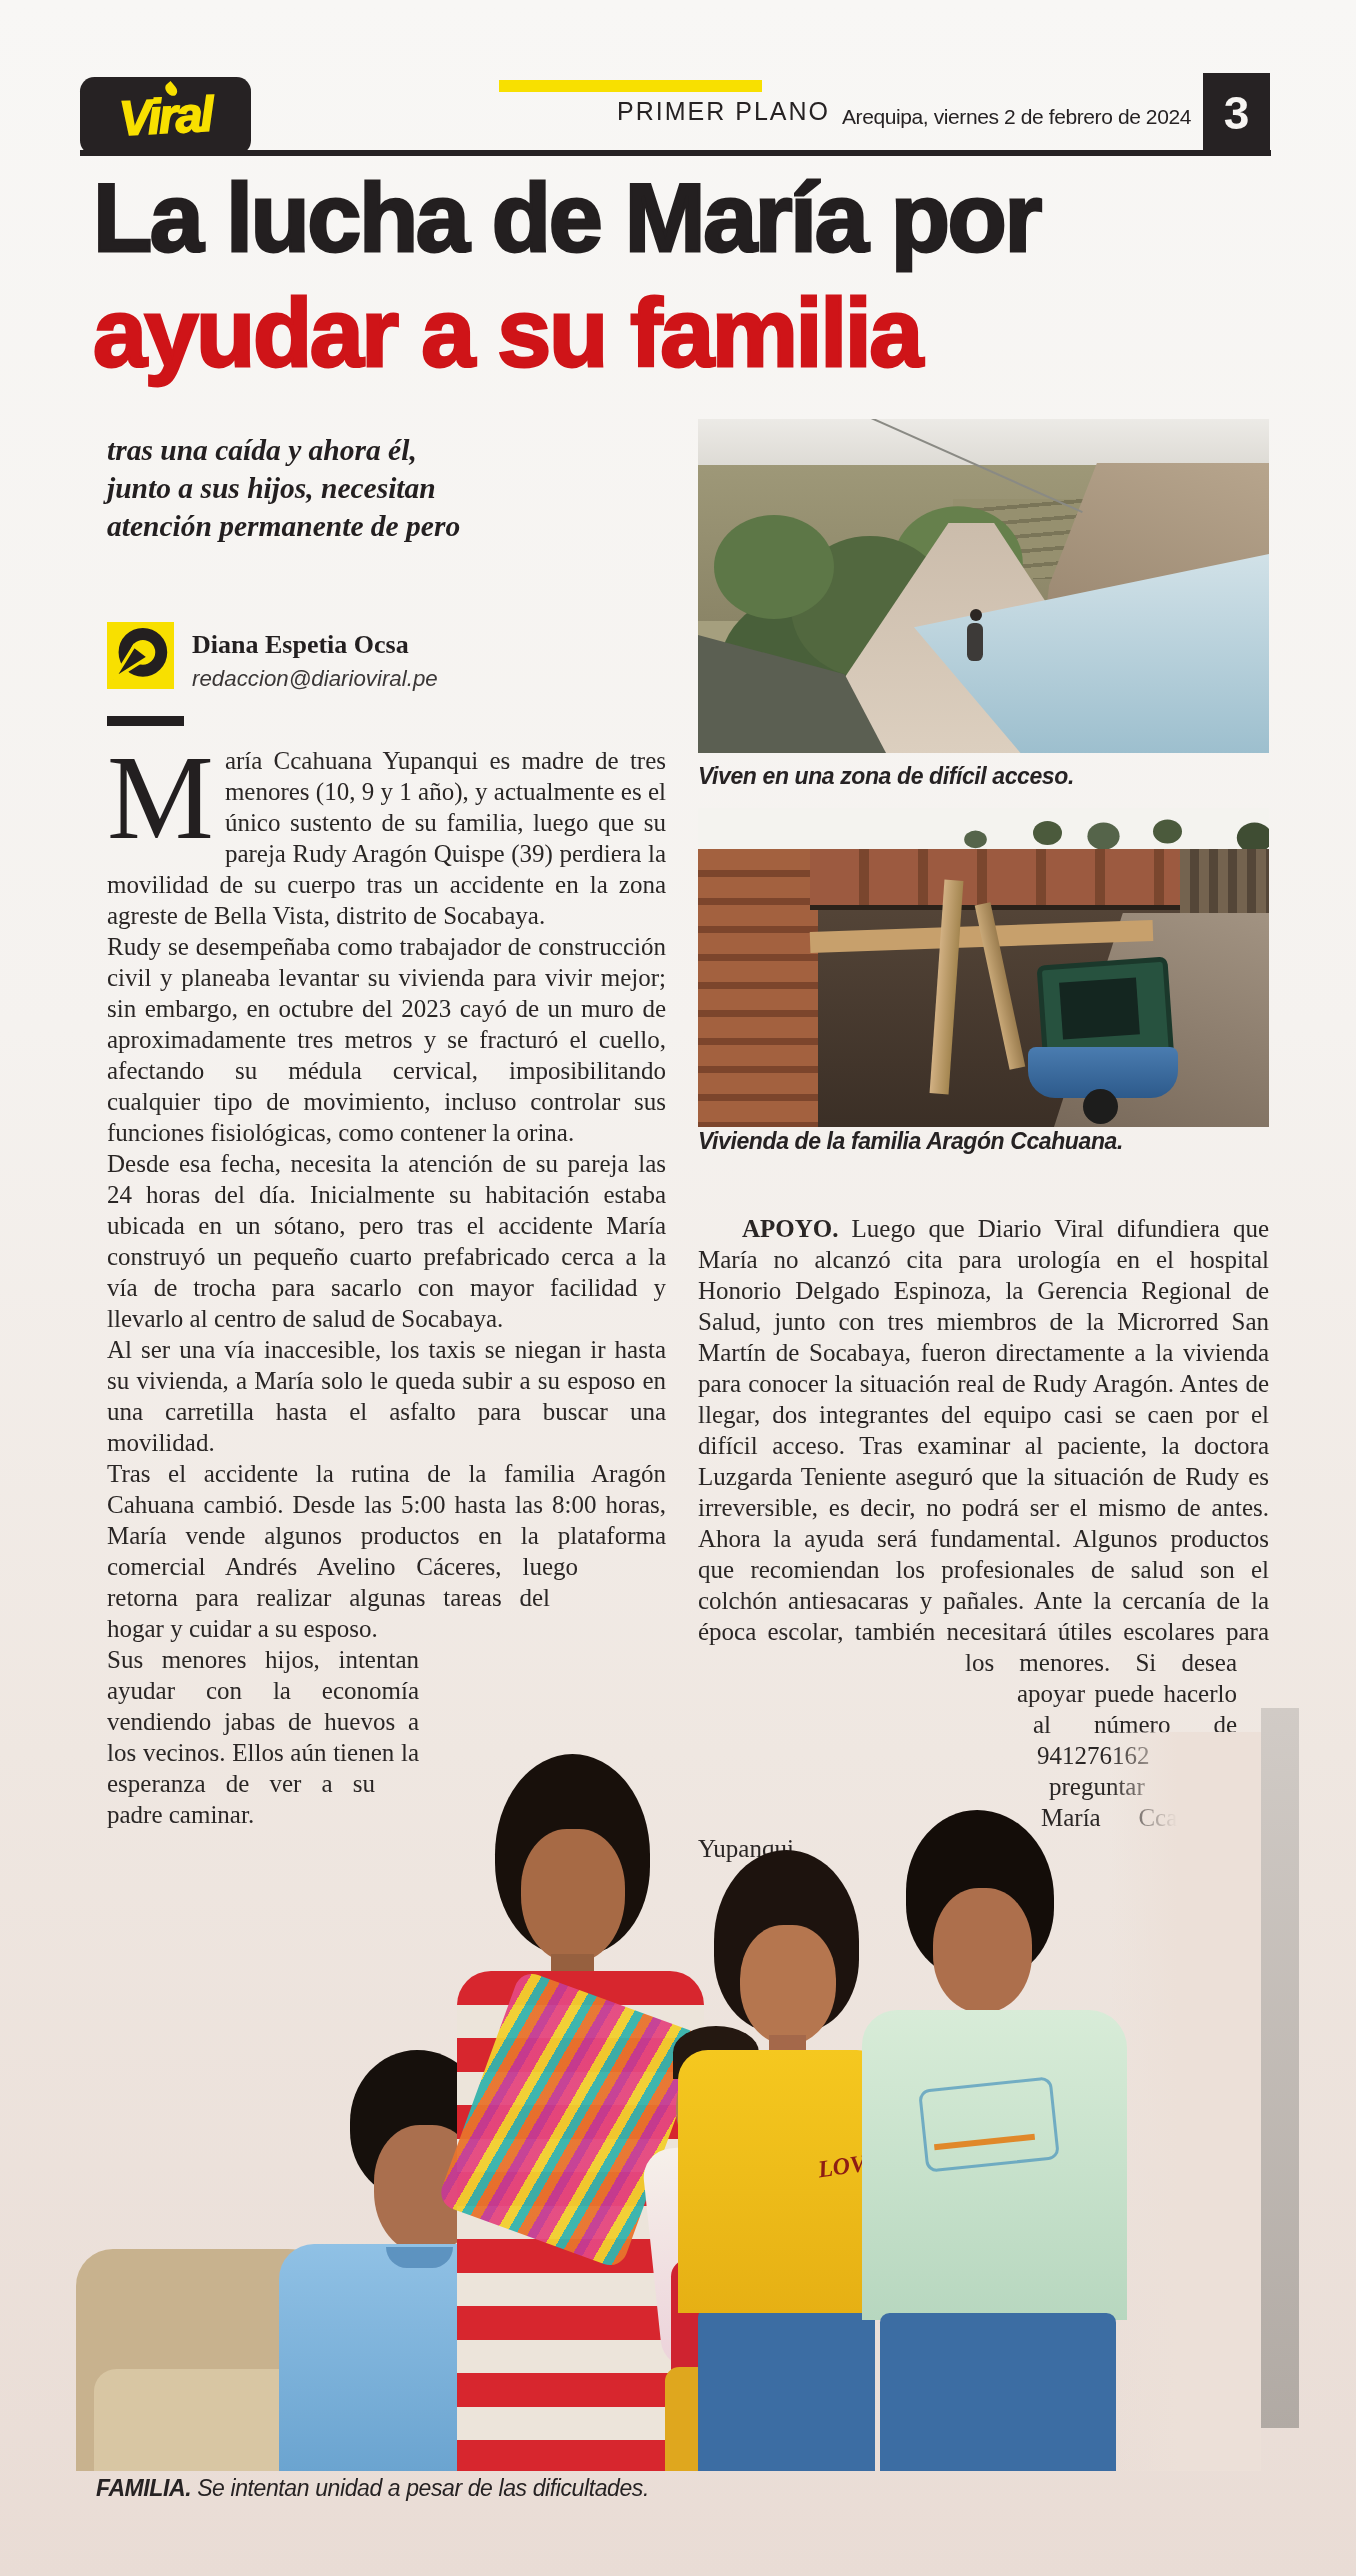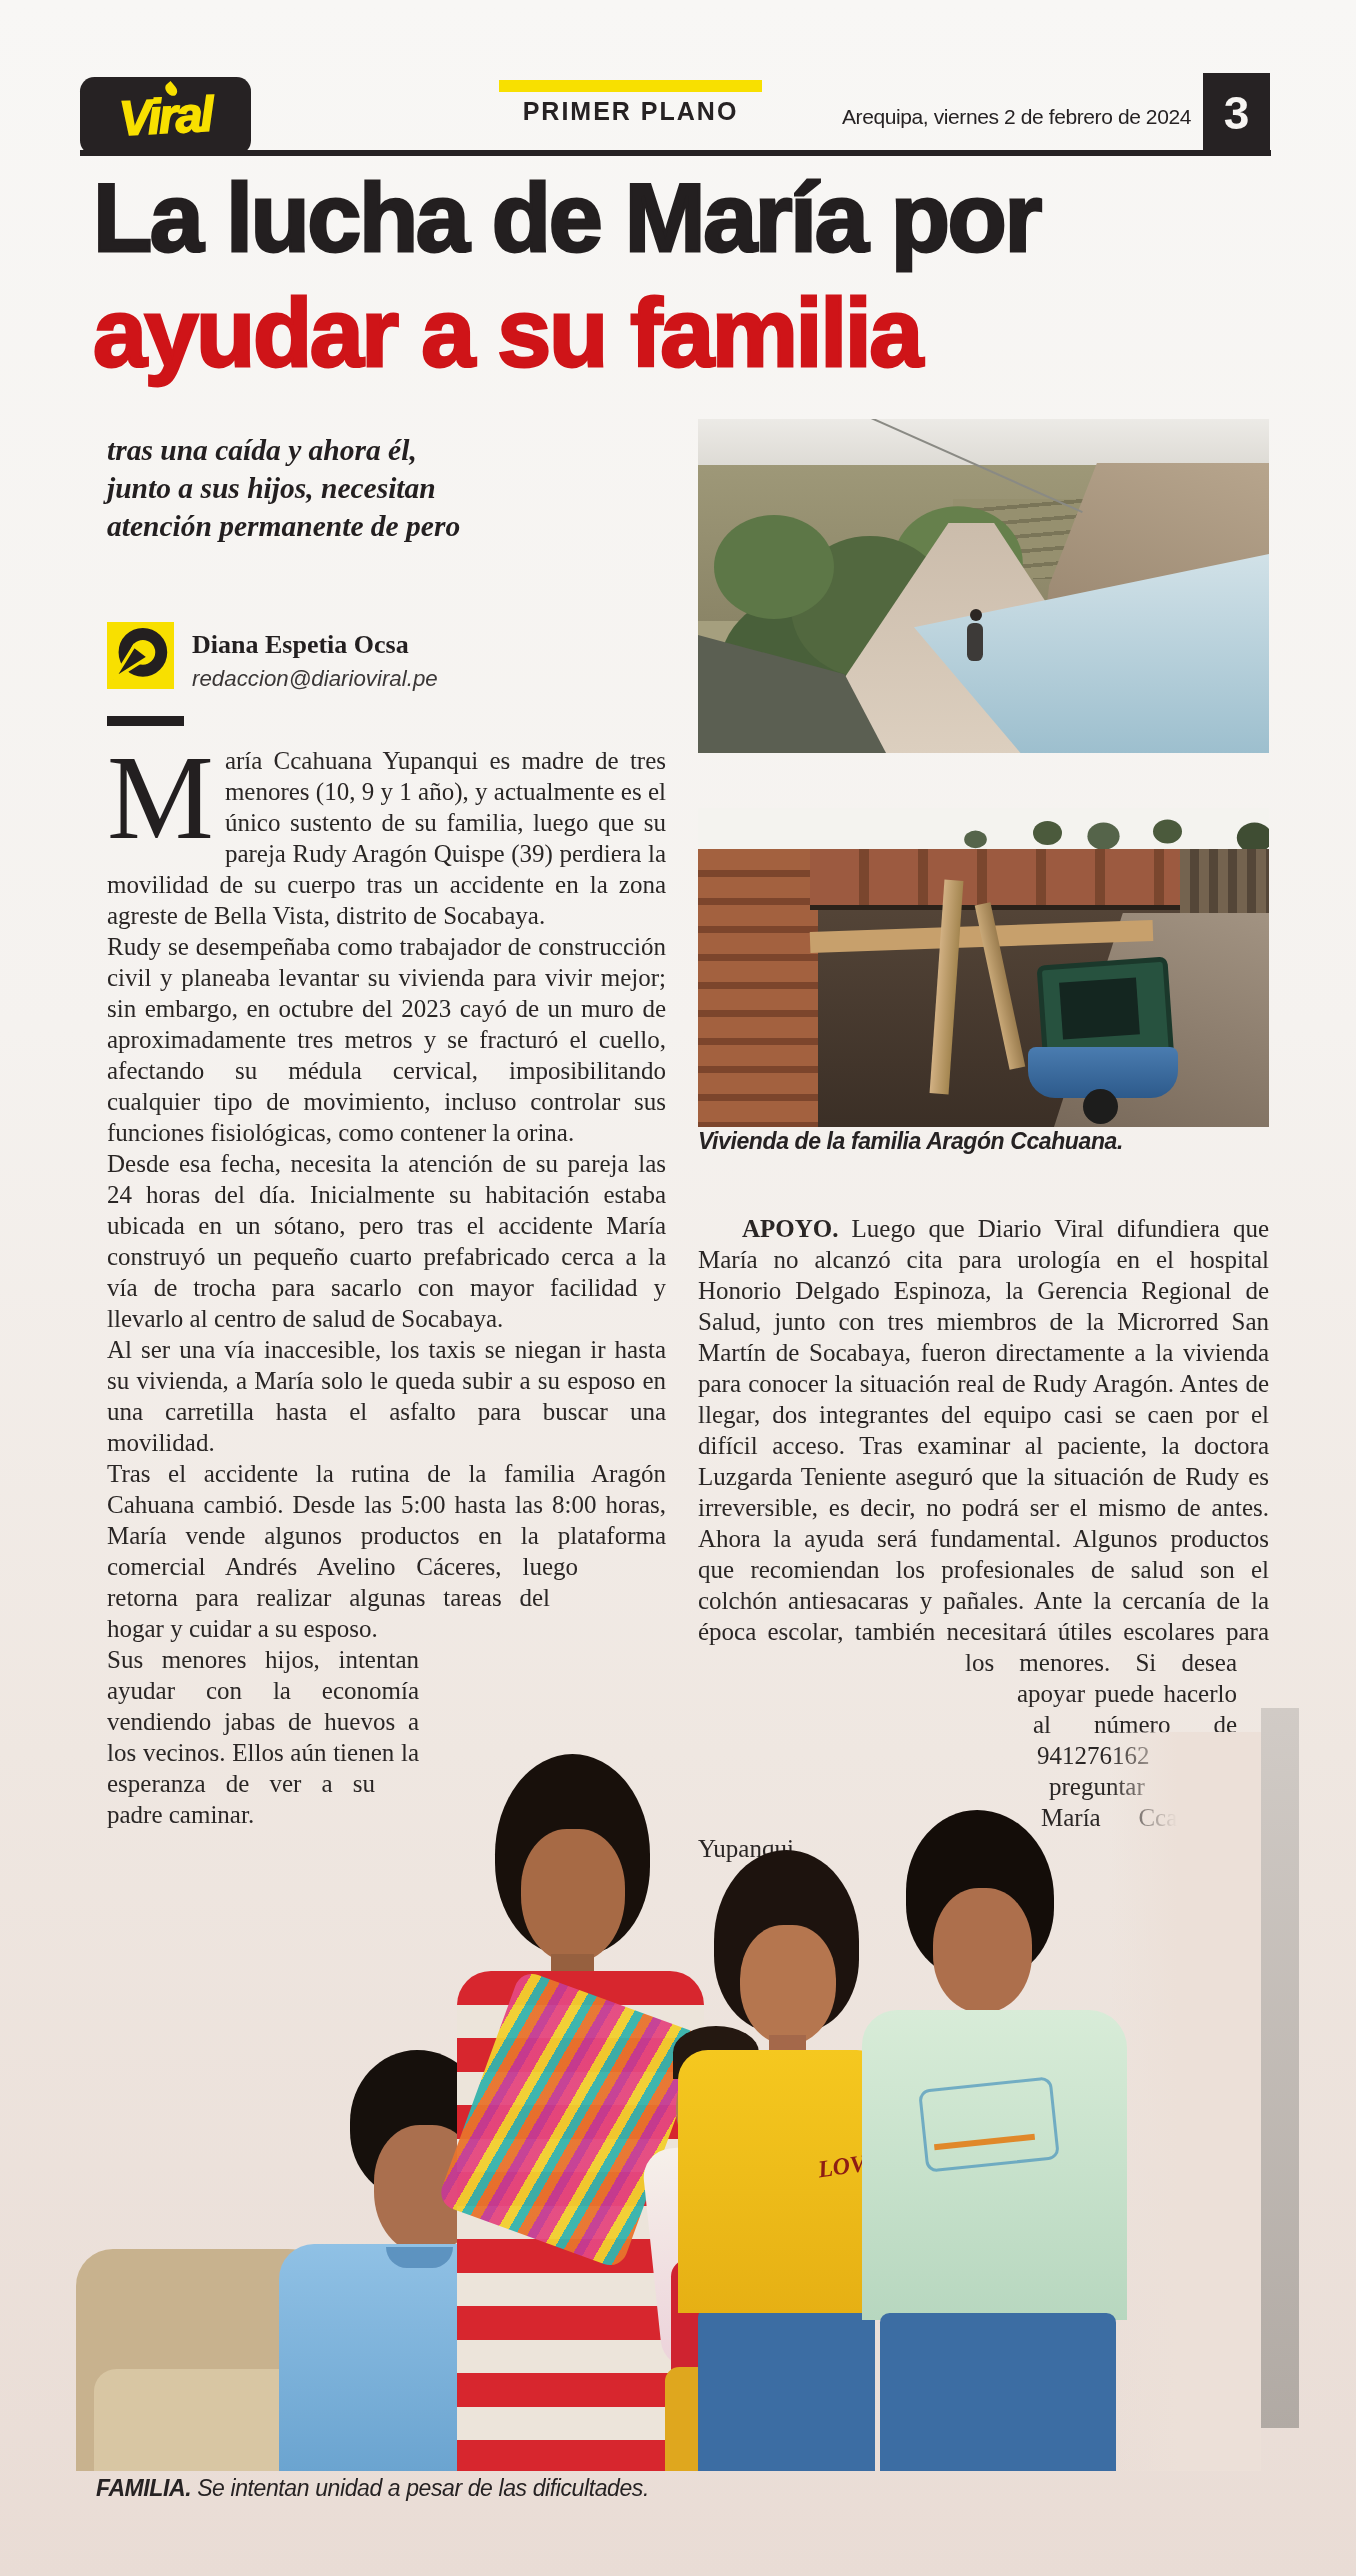--- a/index.html
+++ b/index.html
@@ -11,22 +11,22 @@
   
   .logo-box{left:80px;top:77px;width:171px;height:78px;background:#262223;border-radius:14.4px;
     display:flex;align-items:center;justify-content:center;z-index:3;}
   .logo-text{font-family:"Liberation Sans",sans-serif;font-style:italic;font-weight:700;
     font-size:49px;color:#f8e000;letter-spacing:-2.4px;transform:rotate(-3deg);
     -webkit-text-stroke:1.6px #f8e000;}
   .logo-flame{left:166px;top:83px;width:10.4px;height:13.6px;background:#f8e000;
     border-radius:50% 50% 50% 0;transform:rotate(140deg);z-index:4;}
   .header-rule{left:80px;top:150px;width:1191px;height:5.6px;background:#262223;z-index:1;}
   .section-bar{left:499px;top:80px;width:263px;height:12px;background:#f8e000;}
-  .section-title{left:431px;top:97px;width:399px;text-align:center;
-    font-family:"Liberation Sans",sans-serif;font-weight:700;font-size:25px;
+  .section-title{left:431px;top:97px;width:399px;text-align:right;
+    font-family:"Liberation Sans",sans-serif;font-weight:400;font-size:25px;
     letter-spacing:2px;color:#262223;}
   .header-date{left:814px;top:105px;width:377px;text-align:right;
     font-family:"Liberation Sans",sans-serif;font-size:21px;letter-spacing:-0.4px;color:#262223;}
   .page-box{left:1203px;top:73px;width:67px;height:79px;background:#262223;z-index:2;
     display:flex;align-items:center;justify-content:center;}
   .page-num{font-family:"Liberation Sans",sans-serif;font-weight:700;font-size:46px;color:#f7f5f2;}
 
   
   .hl{left:93px;width:1213px;font-family:"Liberation Sans",sans-serif;font-weight:700;
     font-size:97px;line-height:1;letter-spacing:-2.4px;-webkit-text-stroke:2.8px currentColor;}
@@ -205,20 +205,21 @@
     <div class="abs p1-bldg"></div>
     <div class="abs p1-trees"></div>
     <div class="abs p1-rock"></div>
     <div class="abs p1-wire"></div>
     <div class="abs p1-path"></div>
     <div class="abs p1-bluewall"></div>
     <div class="abs p1-darkwall"></div>
     <div class="abs p1-person"></div>
     <div class="abs p1-head"></div>
   </div>
+  <div class="abs cap cap1">Viven en una zona de difícil acceso.</div>
 
   <div class="abs photo2">
     <div class="abs p2-treeline"></div>
     <div class="abs p2-body"></div>
     <div class="abs p2-brick-left"></div>
     <div class="abs p2-lintel"></div>
     <div class="abs p2-metal-right"></div>
     <div class="abs p2-ground"></div>
     <div class="abs p2-beam"></div>
     <div class="abs p2-post1"></div>

